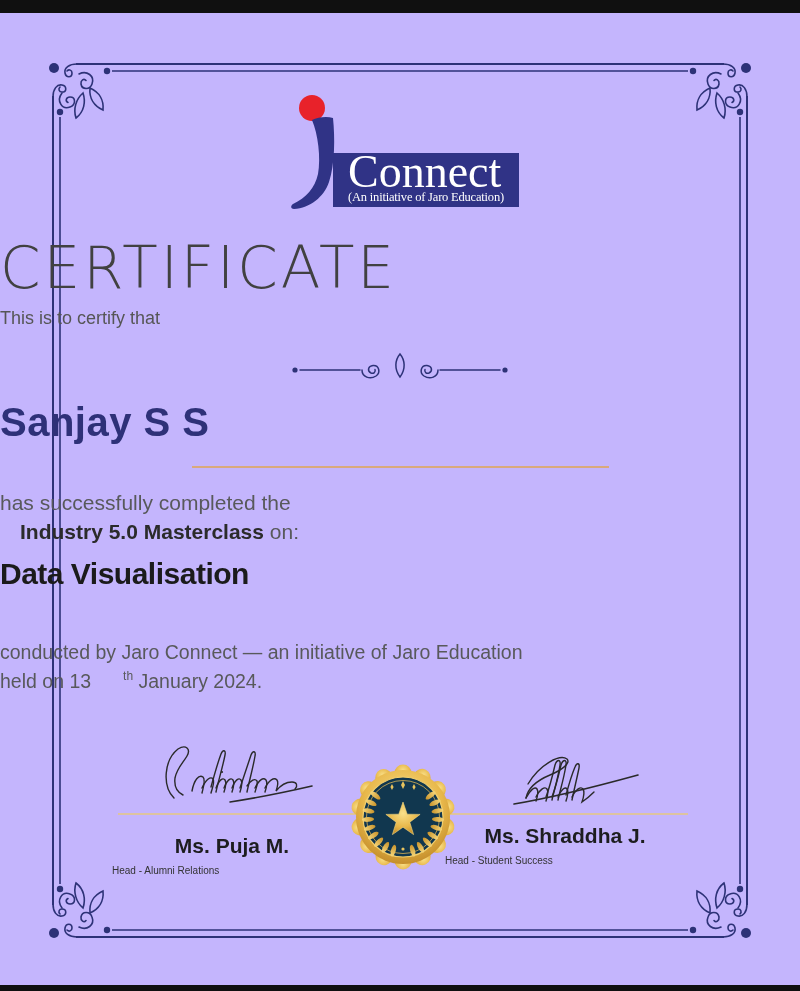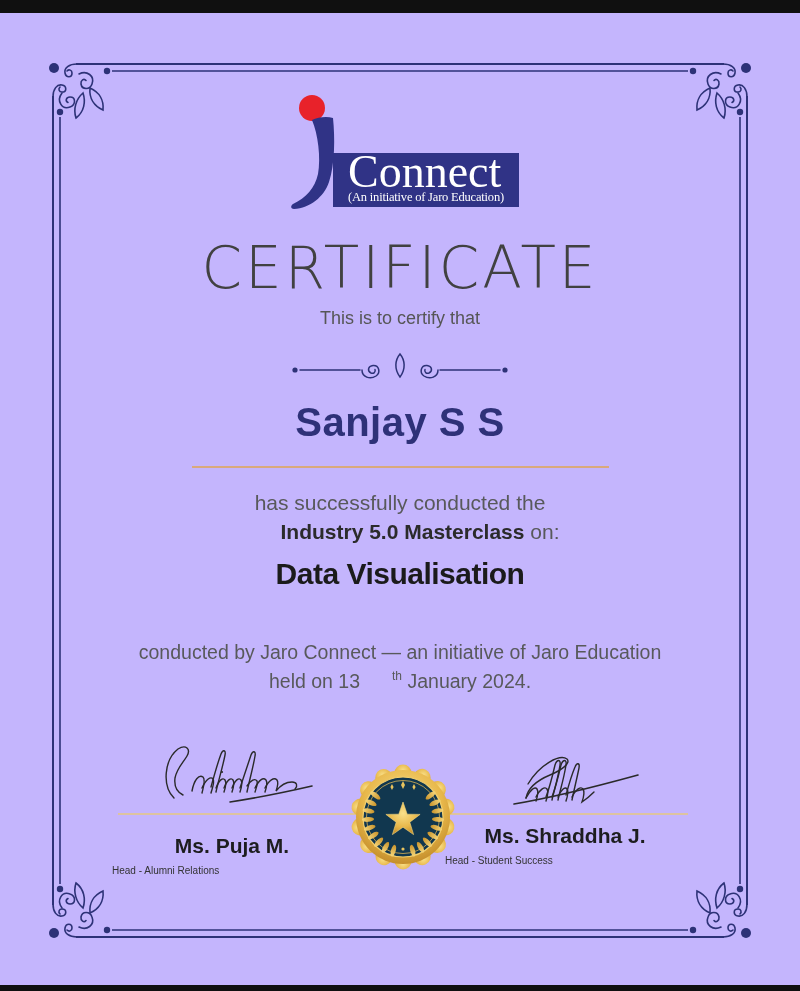--- a/index.html
+++ b/index.html
@@ -3,21 +3,21 @@
 <meta charset="utf-8">
 <style>
   html,body{margin:0;padding:0;}
   body{width:800px;height:991px;background:#fff;font-family:"Liberation Sans","DejaVu Sans",sans-serif;}
   #screen{position:relative;width:800px;height:991px;background:#c4b5fd;overflow:hidden;}
   .bar{position:absolute;left:0;width:800px;background:#101010;}
   #topbar{top:0;height:13px;}
   #bottombar{top:985px;height:6px;}
   #border-svg{position:absolute;left:0;top:0;}
   .abs{position:absolute;}
-  .ctr{position:absolute;left:0;width:100%;text-align:center;}
+  .ctr{position:absolute;left:0;width:100%;}
   
   #logo-red-dot{left:299px;top:95px;width:26px;height:26px;border-radius:50%;background:#e8222a;}
   #logo-j{left:290px;top:116px;}
   #logo-box{left:333px;top:153px;width:186px;height:54px;background:#303386;}
   #logo-brand{position:absolute;left:15px;top:-7px;color:#fff;font-family:"Liberation Serif","DejaVu Serif",serif;font-size:46px;line-height:1.15;}
   #logo-tagline{position:absolute;left:0;bottom:2px;width:100%;text-align:center;color:#fff;font-family:"Liberation Serif","DejaVu Serif",serif;font-size:12.5px;letter-spacing:-0.2px;}
   
   #cert-title{top:234px;font-size:58px;font-weight:200;color:#414141;letter-spacing:3px;font-family:"DejaVu Sans ExtraLight","DejaVu Sans","Liberation Sans",sans-serif;}
   #cert-subtitle{top:308px;font-size:18px;color:#565656;}
   #divider{left:290px;top:350px;}
@@ -100,21 +100,21 @@
       <path d="M148,20 C148,27 140,30 134,26 C129,22.5 131,15 137,15.5 C142,16 143,21 139,23 C136.5,24 134,22 135,19.5"></path>
       <path d="M110,4 C115,10 116,19 110,27 C104,19 105,10 110,4 Z"></path>
     </g>
     <circle cx="5" cy="20" r="2.6" fill="#2d3277"></circle>
     <circle cx="215" cy="20" r="2.6" fill="#2d3277"></circle>
   </svg>
 
   <div id="recipient-name" class="ctr">Sanjay S S</div>
   <div id="accent-rule" class="abs"></div>
 
-  <div id="line-completed" class="ctr">has successfully conducted the</div>
+  <div id="line-completed" class="ctr">has successfully completed the</div>
   <div id="line-program" class="ctr"><b>Industry 5.0 Masterclass</b><span> on:</span></div>
   <div id="course-title" class="ctr">Data Visualisation</div>
   <div id="line-conducted" class="ctr">conducted by Jaro Connect — an initiative of Jaro Education</div>
   <div id="line-held" class="ctr"><span>held on 13</span><sup>th</sup><span> January 2024.</span></div>
 
   <div id="sig-rule" class="abs"></div>
 
   <svg id="sig-left" class="abs" width="172" height="62" viewBox="0 0 172 62">
     <g stroke="#2a2a2a" stroke-width="1.4" fill="none" stroke-linecap="round">
       <path d="M18,54 C6,42 8,16 22,5 C30,0 35,5 31,12 C27,19 21,24 19,34 C18,42 21,48 27,51"></path>

